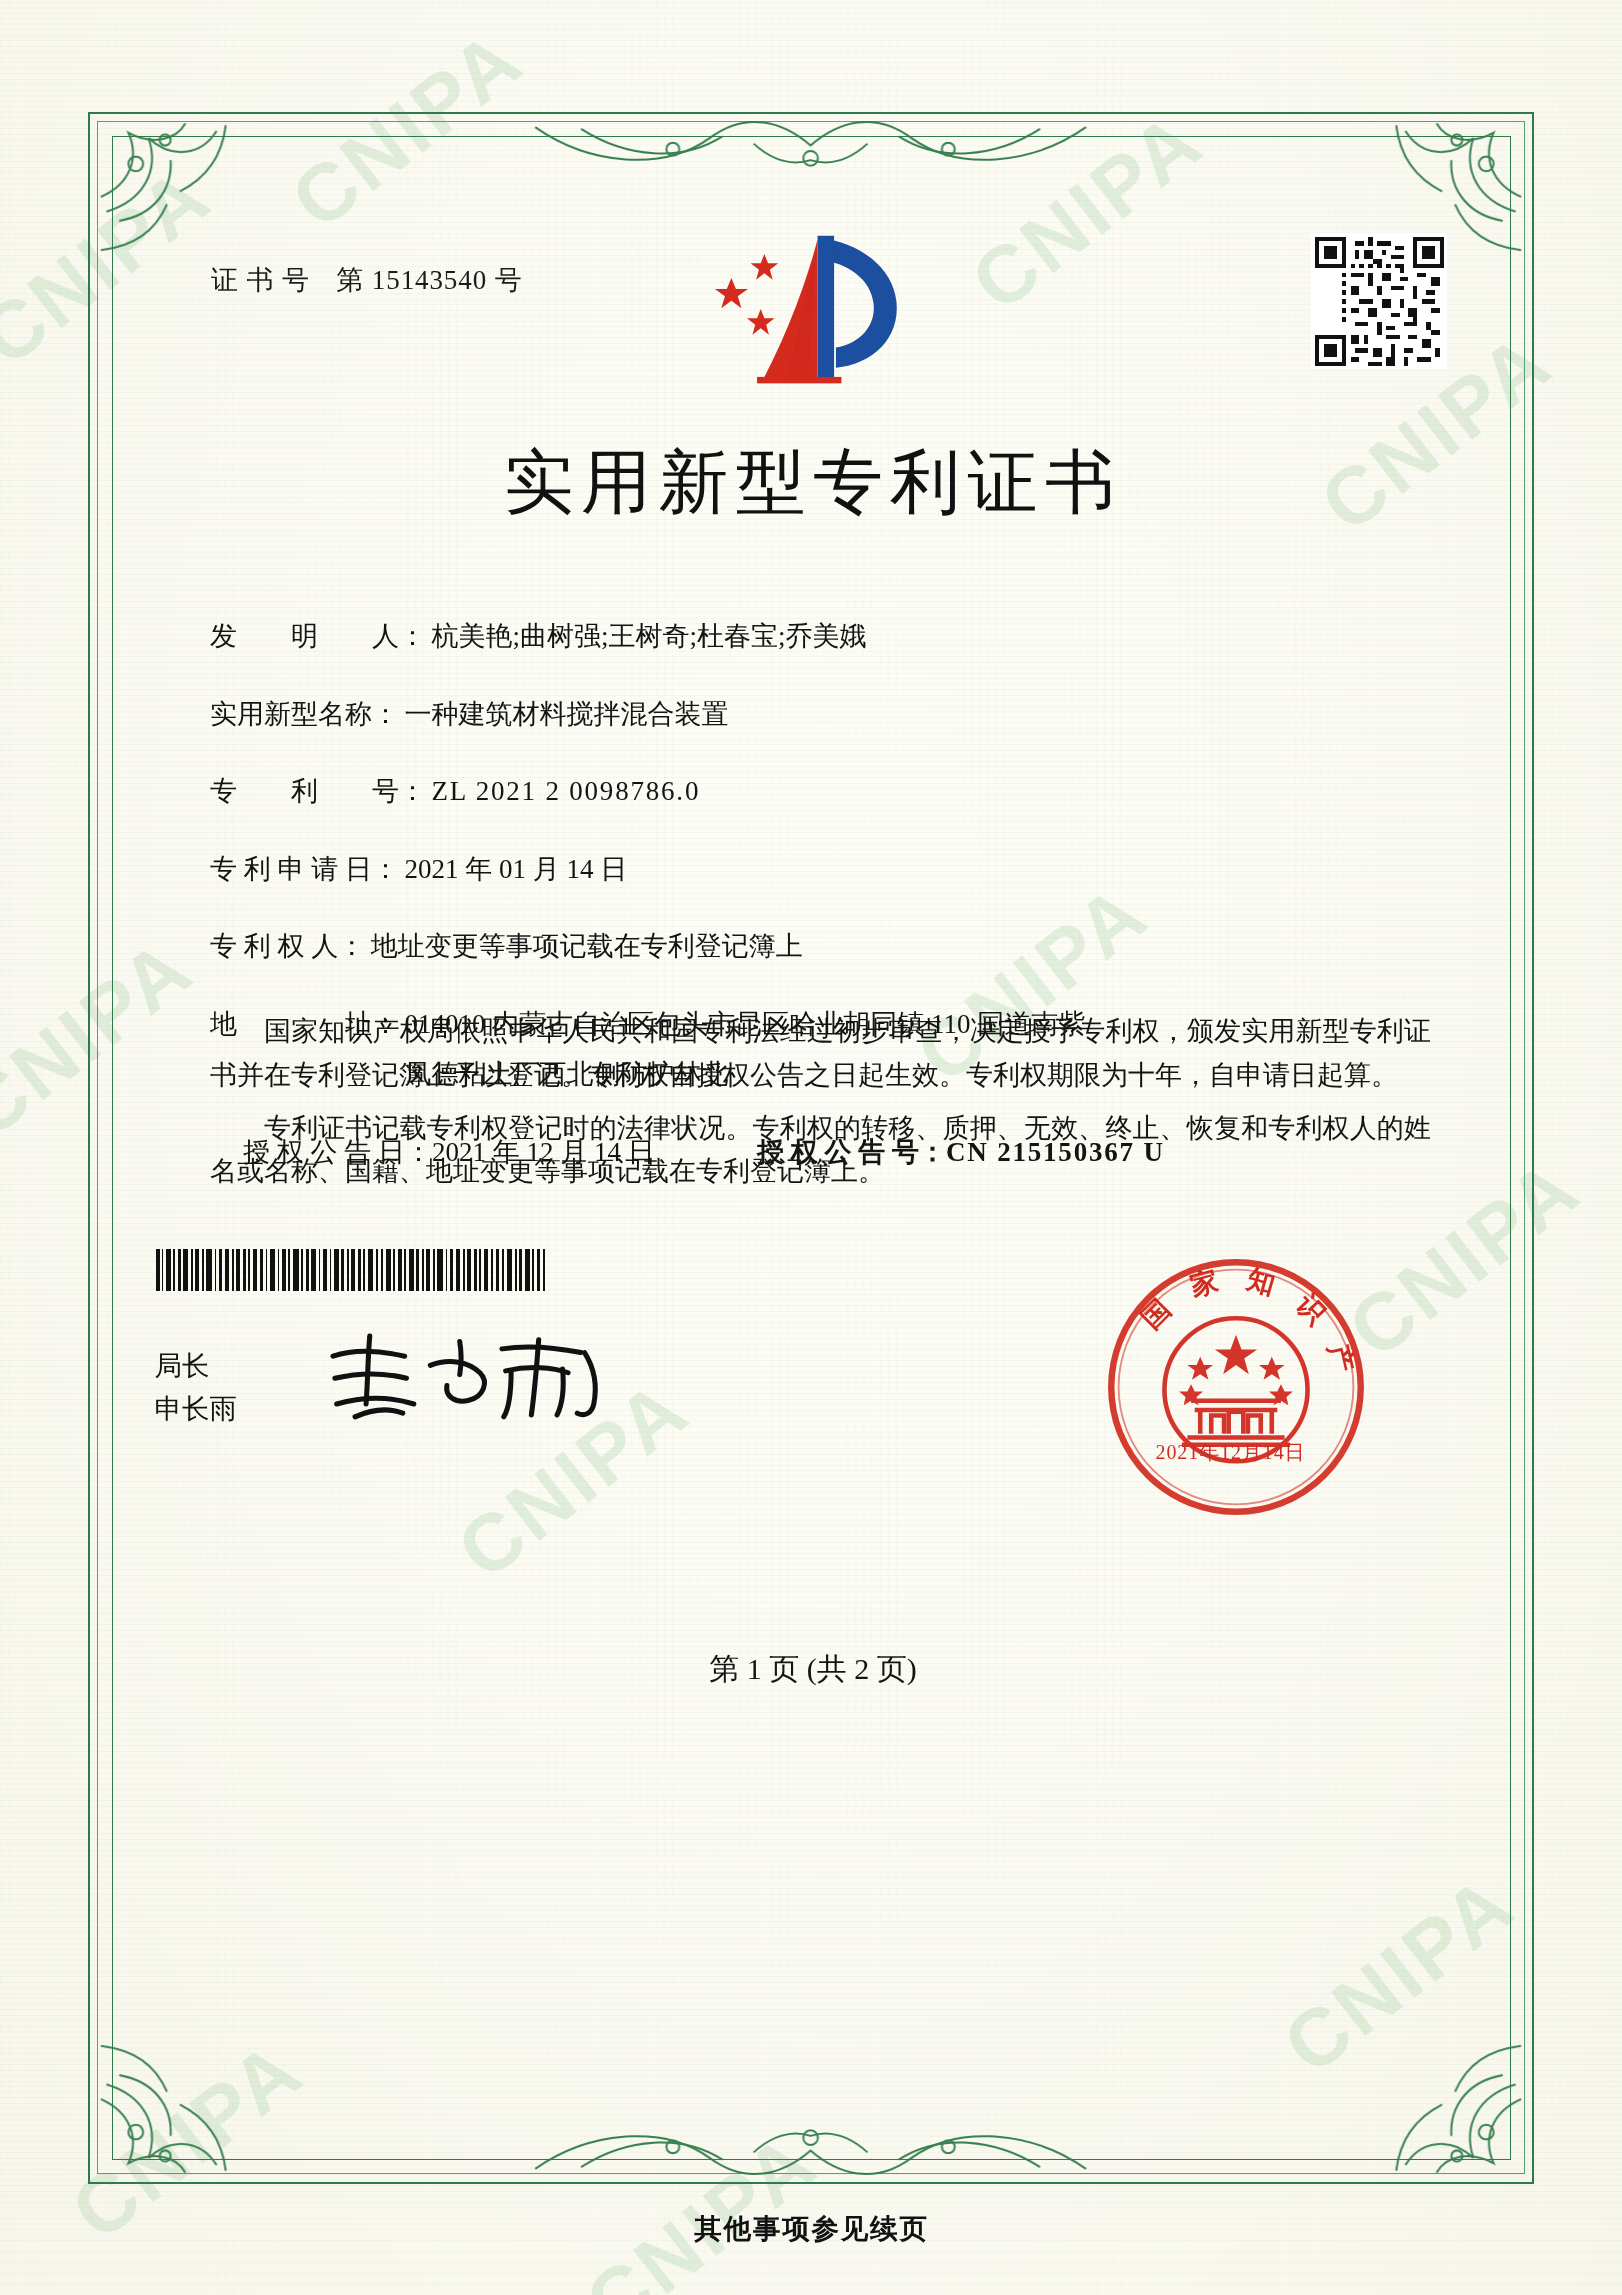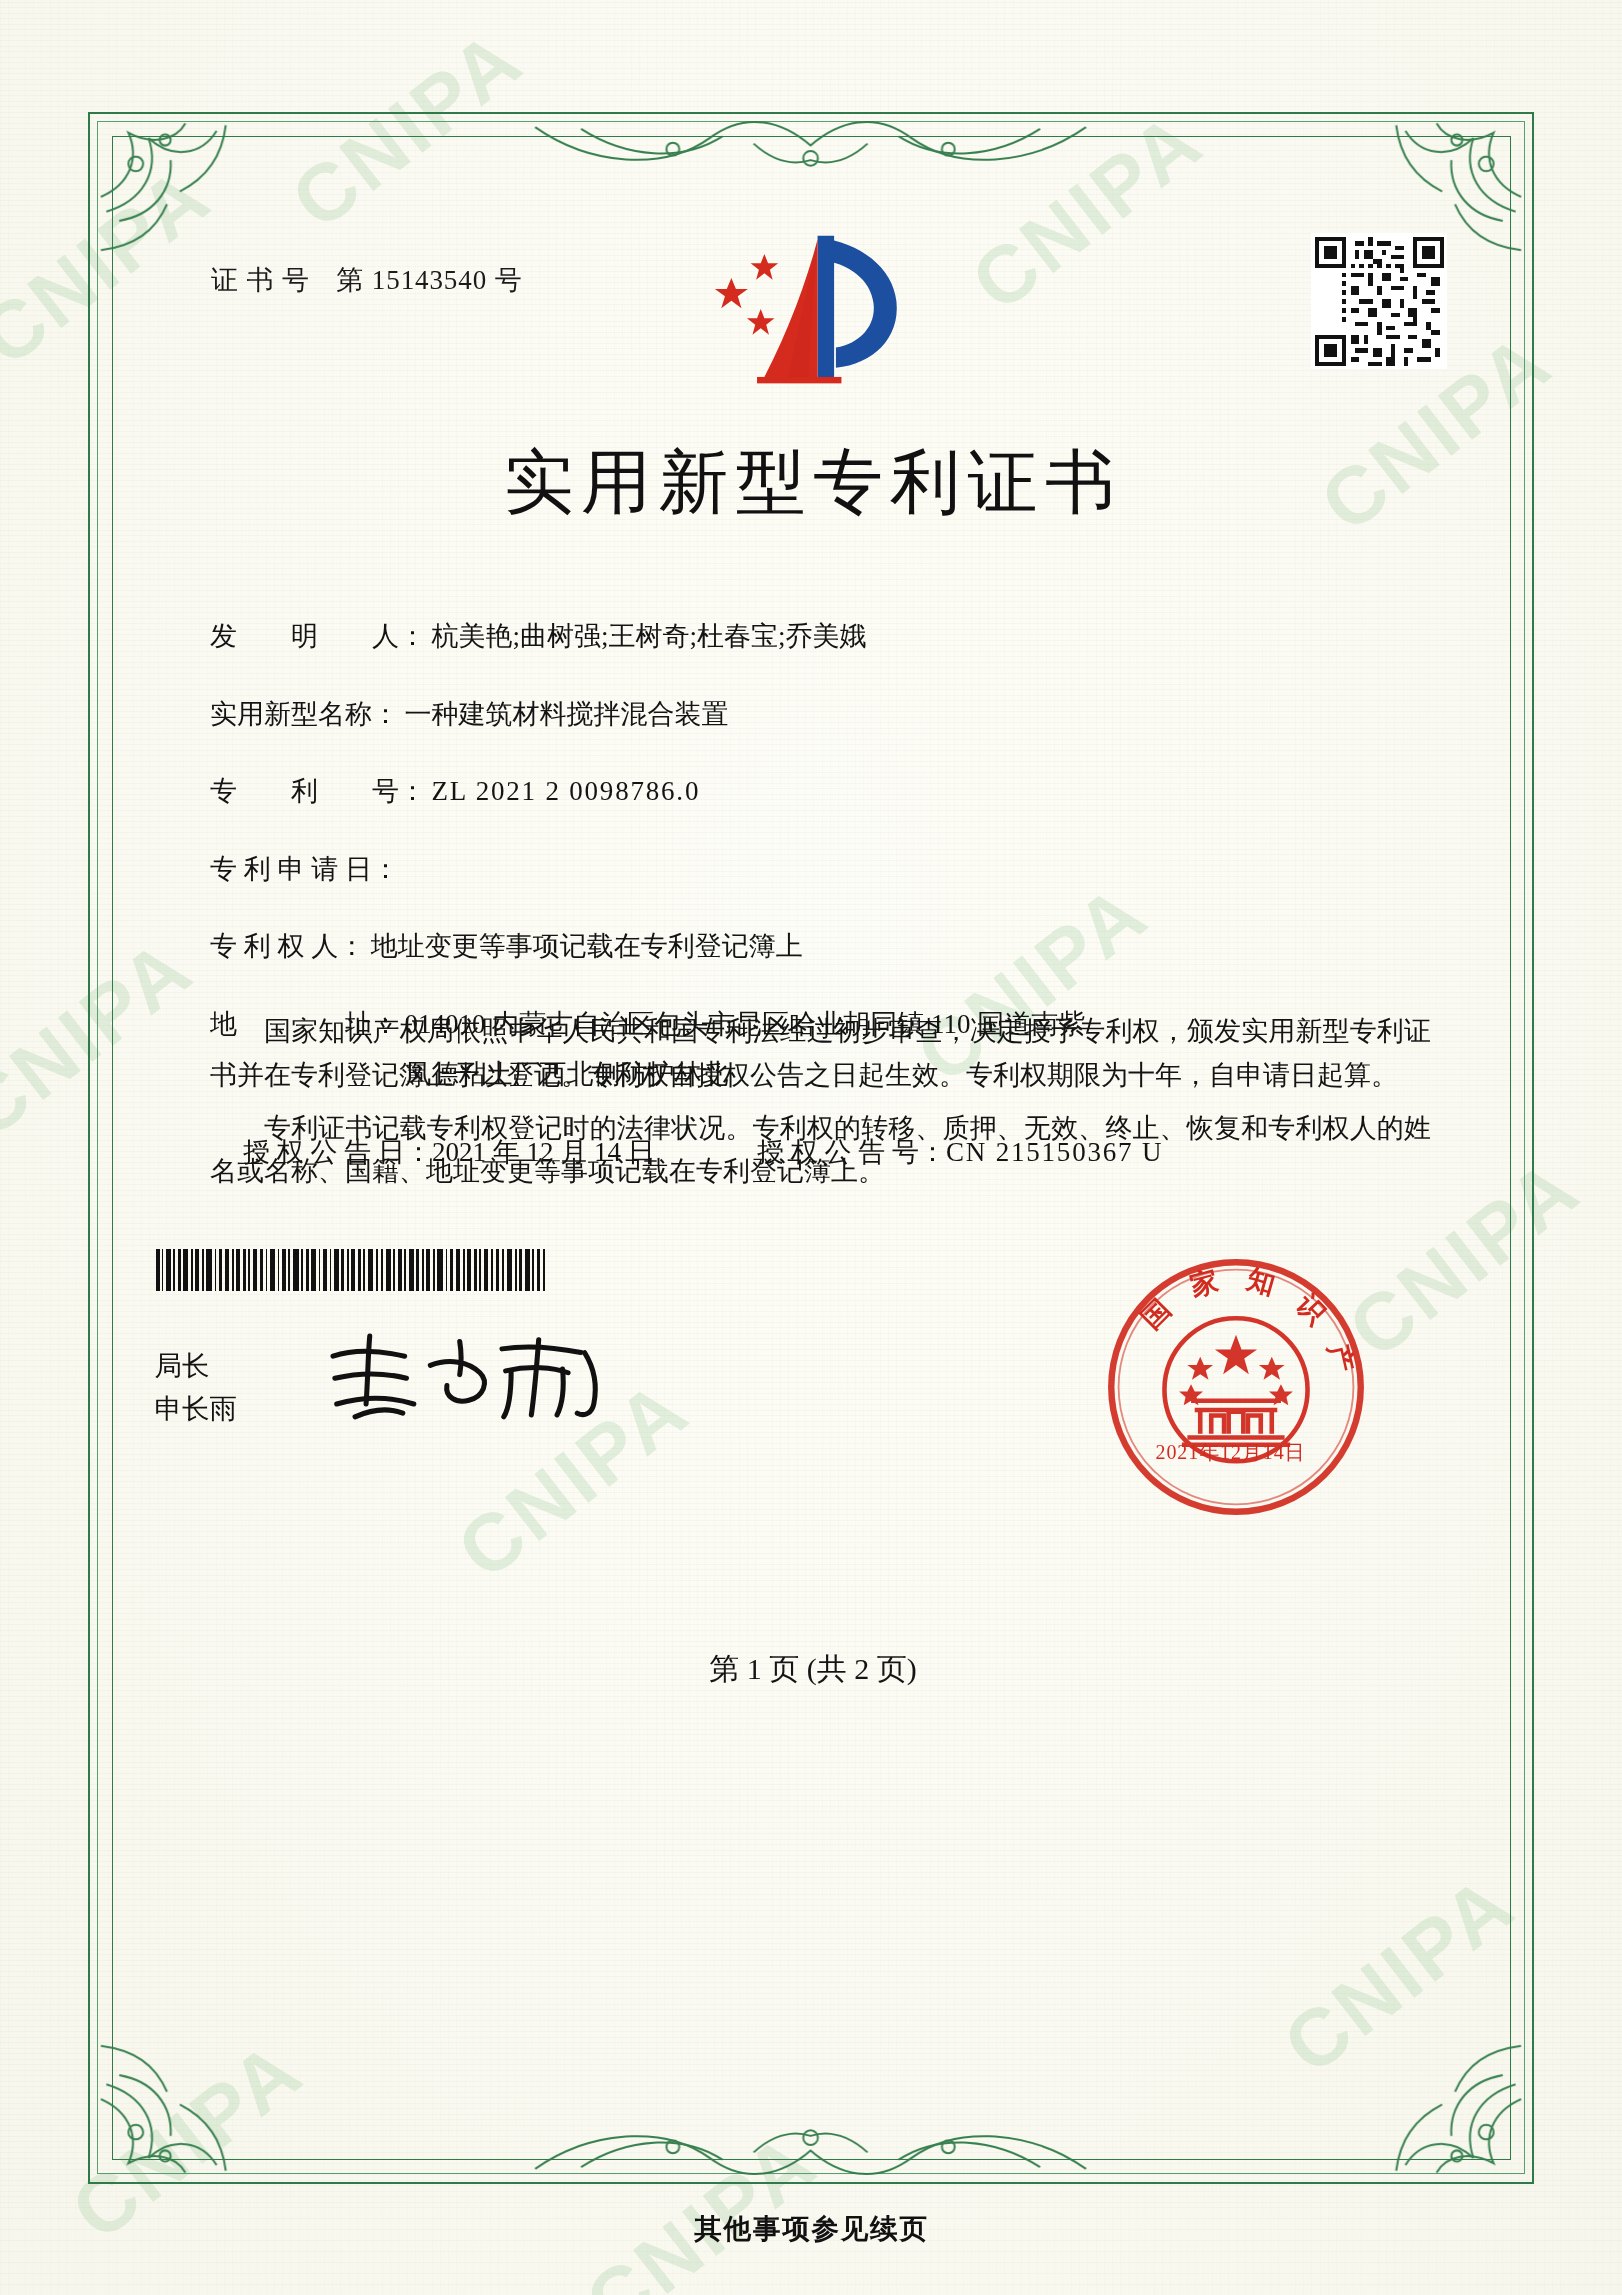--- a/index.html
+++ b/index.html
@@ -177,21 +177,21 @@
     font-family: "Liberation Serif", serif;
     letter-spacing: 1.8px;
   }
 
   .row-double {
     display: flex;
     align-items: flex-start;
     margin-bottom: 24px;
   }
   .half-a { flex: 0 0 514px; display: flex; margin-left: 33px; }
-  .half-b { flex: 1 1 auto; display: flex; }
+  .half-b { flex: 1 1 auto; display: flex; font-weight: bold; }
 
   
   .para {
     position: absolute;
     left: 72px;
     top: 849px;
     width: 1221px;
     font-size: 27px;
     line-height: 1.62;
     color: #141414;
@@ -512,20 +512,21 @@
         <div class="val">一种建筑材料搅拌混合装置</div>
       </div>
 
       <div class="row">
         <div class="lbl">专　　利　　号：</div>
         <div class="val val-mono">ZL 2021 2 0098786.0</div>
       </div>
 
       <div class="row">
         <div class="lbl">专 利 申 请 日：</div>
+        <div class="val">2021 年 01 月 14 日</div>
       </div>
 
       <div class="row">
         <div class="lbl">专 利 权 人：</div>
         <div class="val">地址变更等事项记载在专利登记簿上</div>
       </div>
 
       <div class="row">
         <div class="lbl">地　　　　址：</div>
         <div class="val">

